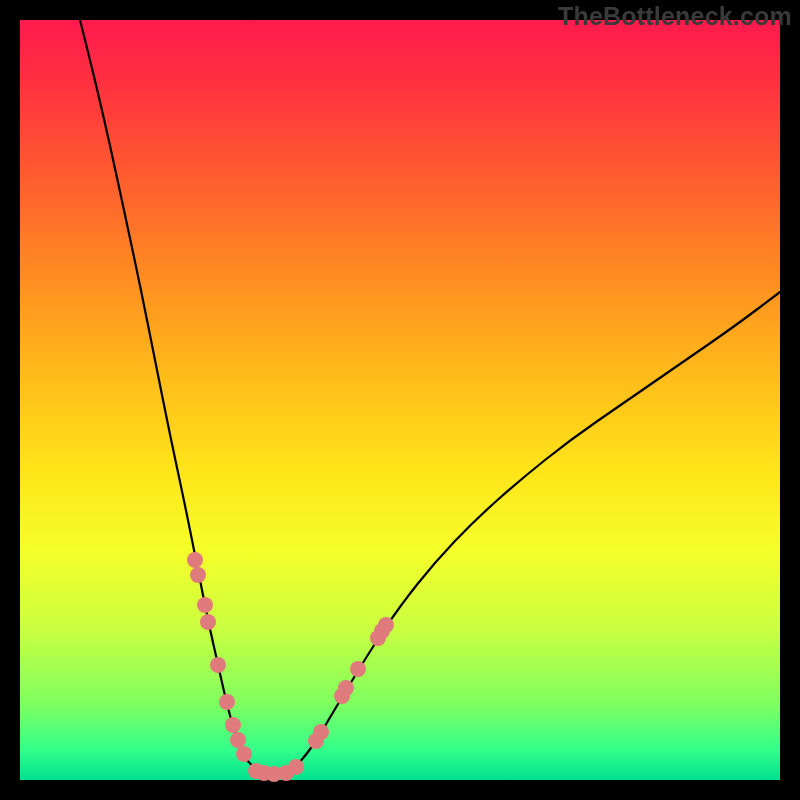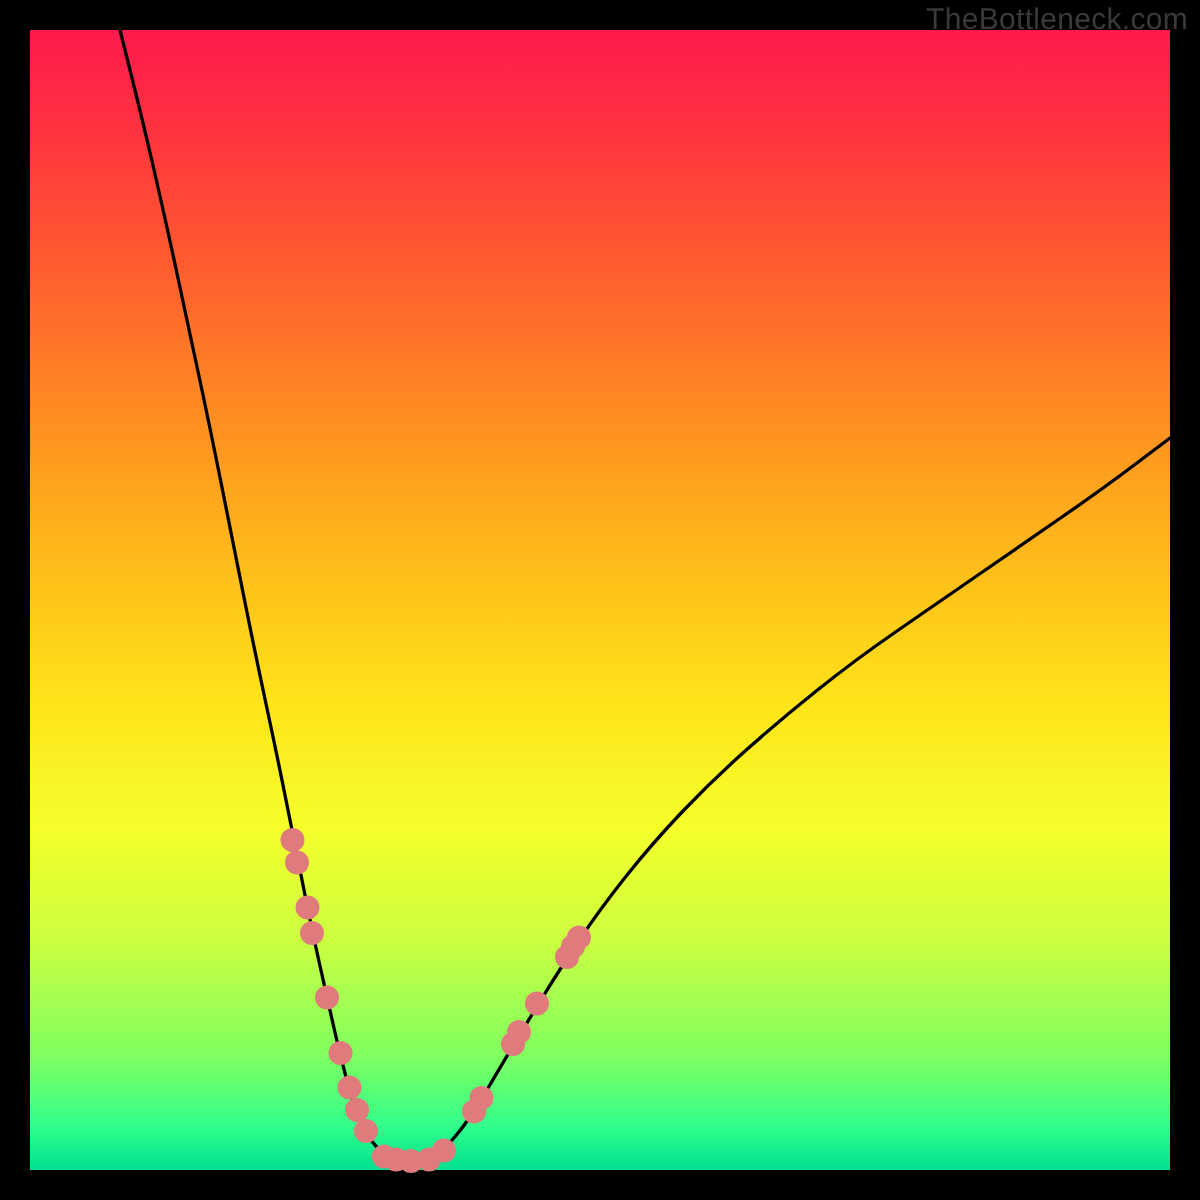--- a/index.html
+++ b/index.html
@@ -38,22 +38,22 @@
       #7fff60 90%,
       #33ff8a 96%,
       #00e090 100%
     );
   }
   .watermark {
     position: absolute;
     top: 2px;
     right: 8px;
     color: #3a3a3a;
-    font-size: 20px;
-    font-weight: 400;
+    font-size: 25px;
+    font-weight: 700;
     letter-spacing: 0.2px;
     user-select: none;
   }
   svg.curve {
     position: absolute;
     left: 0;
     top: 0;
     width: 760px;
     height: 760px;
     overflow: visible;

